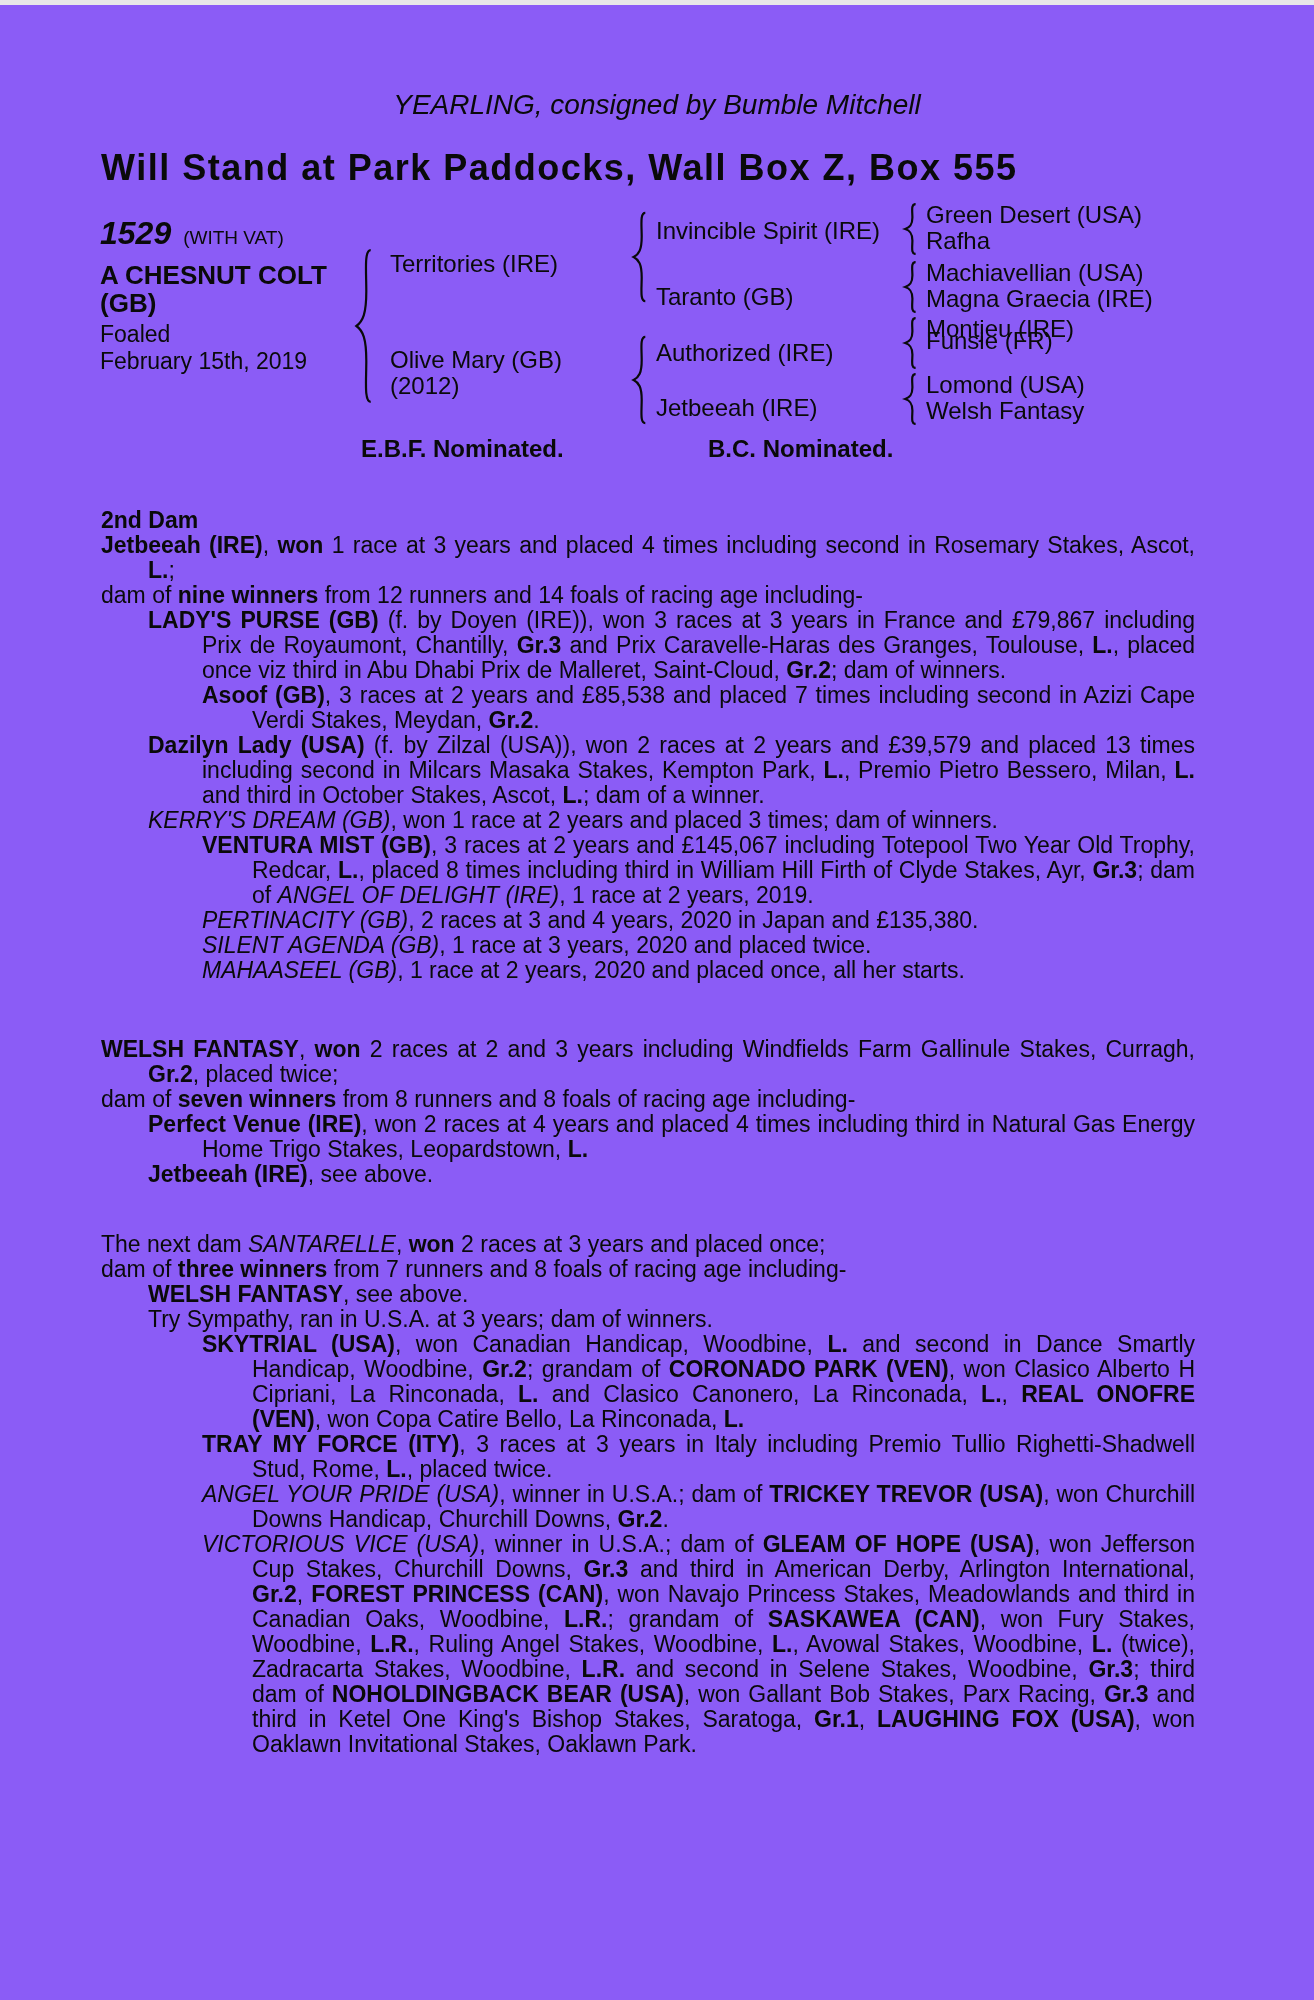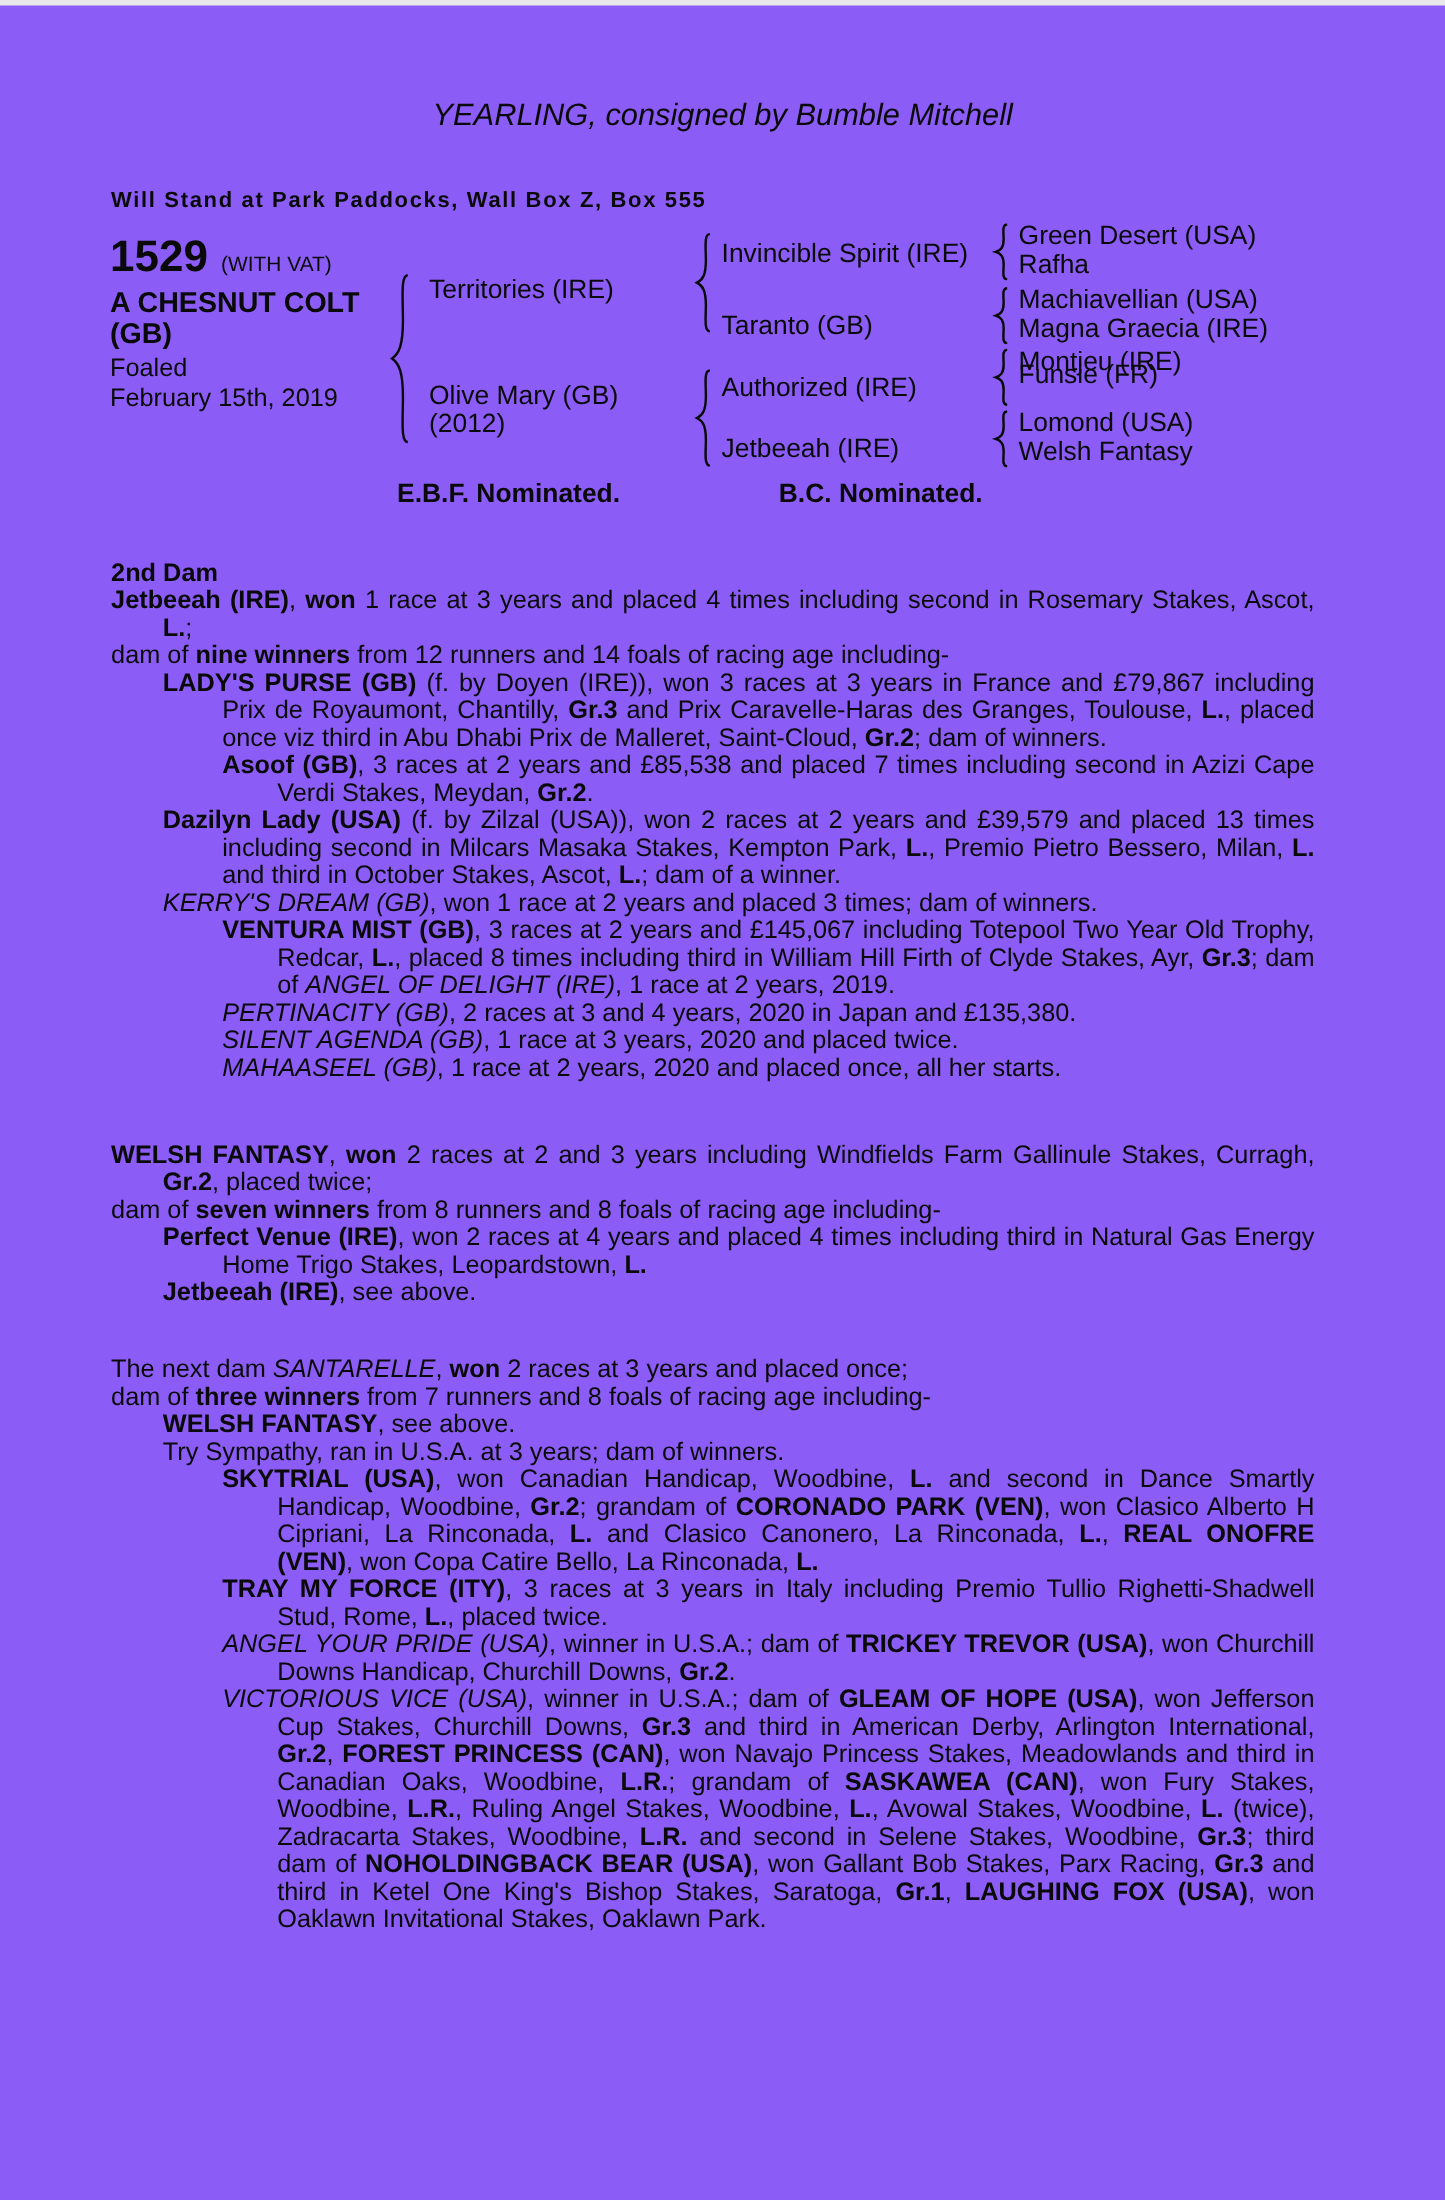--- a/index.html
+++ b/index.html
@@ -10,28 +10,28 @@
     color:#0a0a0a;
     font-family:"Liberation Sans", sans-serif;
     overflow:hidden;
     margin:5px auto;
   }
   .title{
     position:absolute;top:84px;left:0;width:100%;
     text-align:center;font-style:italic;font-size:28px;
   }
   .stand-line{
-    position:absolute;top:166px;left:101px;
-    font-weight:bold;font-size:20px;letter-spacing:1.5px;
+    position:absolute;top:142px;left:101px;
+    font-weight:bold;font-size:36px;letter-spacing:1.5px;
   }
   
   .pedigree{position:absolute;top:0;left:0;width:1314px;height:470px;}
   .lot{position:absolute;left:100px;top:208px;}
   .lot-num-row{display:flex;align-items:baseline;}
-  .lot-num{font-size:40px;font-weight:bold;line-height:40px;}
+  .lot-num{font-size:32px;font-weight:bold;line-height:40px;font-style:italic;}
   .lot-vat{font-size:19px;margin-left:12px;}
   .horse-name{margin-top:8px;font-size:26px;font-weight:bold;line-height:28px;}
   .foaled{margin-top:4px;font-size:23px;line-height:27px;}
   .ped-label{position:absolute;font-size:24px;line-height:26px;white-space:nowrap;}
   .brace{position:absolute;}
   .brace svg{display:block;width:100%;height:100%;}
   .nominated{position:absolute;font-size:24px;font-weight:bold;white-space:nowrap;}
   
   .bodytext{
     position:absolute;top:477px;left:101px;width:1094px;

